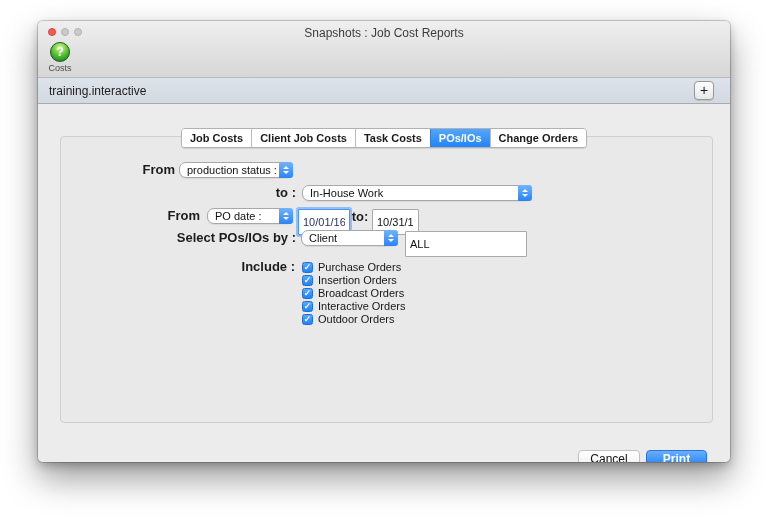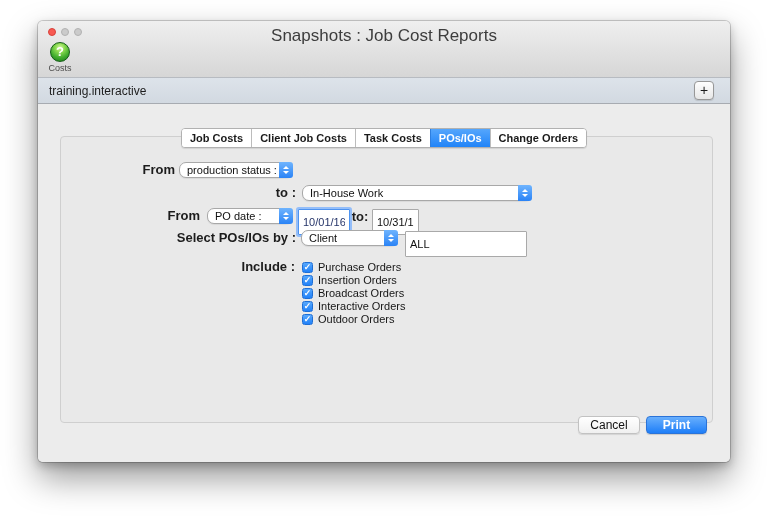--- a/index.html
+++ b/index.html
@@ -14,21 +14,21 @@
                        0 4px 10px rgba(0,0,0,0.22); }
 
   
   .header { position:absolute; top:0; left:0; right:0; height:56px;
             background:linear-gradient(#efefef,#d6d6d6); }
   .lights { position:absolute; left:10px; top:7px; display:flex; gap:5px; }
   .light  { width:8px; height:8px; border-radius:50%; }
   .light.close { background:#f85a52; border:1px solid #d8423b; }
   .light.gray  { background:#cbcbcb; border:1px solid #b2b2b2; }
   .win-title { position:absolute; top:5px; left:60px; right:60px; text-align:center;
-               font-size:17px; color:#3d3d3d; white-space:nowrap; }
+               font-size:12px; color:#3d3d3d; white-space:nowrap; }
   .help { position:absolute; left:9px; top:21px; width:26px; text-align:center; cursor:default; }
   .help-icon { width:20px; height:20px; border-radius:50%; margin:0 auto;
                background:radial-gradient(circle at 50% 26%, #d7f5a6 0%, #8cdb51 28%, #41ad2e 62%, #177417 100%);
                border:1px solid #155d17; color:#fff; font-weight:bold; font-size:13px;
                line-height:18px; text-align:center; }
   .help-label { font-size:9px; color:#4c4c4c; margin-top:1px; }
 
   
   .appbar { position:absolute; top:56px; left:0; right:0; height:27px;
             background:linear-gradient(#dde3ea,#d2d9e1);
@@ -74,21 +74,21 @@
   input.field.focused { border:1px solid #4d93f0; box-shadow:0 0 0 2px #94bef9; }
   input.field.plain { color:#101010; }
 
   .inc-row { position:absolute; display:flex; align-items:center; gap:5px; }
   .cb { width:11px; height:11px; border-radius:2.5px;
         background:linear-gradient(#57a8fd,#2181f8); border:1px solid #1e6fd6;
         color:#fff; font-size:9px; line-height:9px; font-weight:bold; text-align:center; }
   .cb-label { font-size:11px; color:#161616; line-height:12px; white-space:nowrap; }
 
   
-  .btn { position:absolute; top:395px; height:18px; border-radius:4px; font-size:12px;
+  .btn { position:absolute; top:429px; height:18px; border-radius:4px; font-size:12px;
          line-height:16px; text-align:center; }
   .btn.cancel { left:540px; width:62px; background:linear-gradient(#ffffff,#f0f0f0);
                 border:1px solid #c2c2c2; color:#111; box-shadow:0 1px 1px rgba(0,0,0,0.10); }
   .btn.print  { left:608px; width:61px; background:linear-gradient(#68affd,#1e7ef8);
                 border:1px solid #2a73d8; color:#fff; font-weight:bold;
                 box-shadow:0 1px 1px rgba(0,0,0,0.15); }
 </style>
 </head>
 <body>
 

